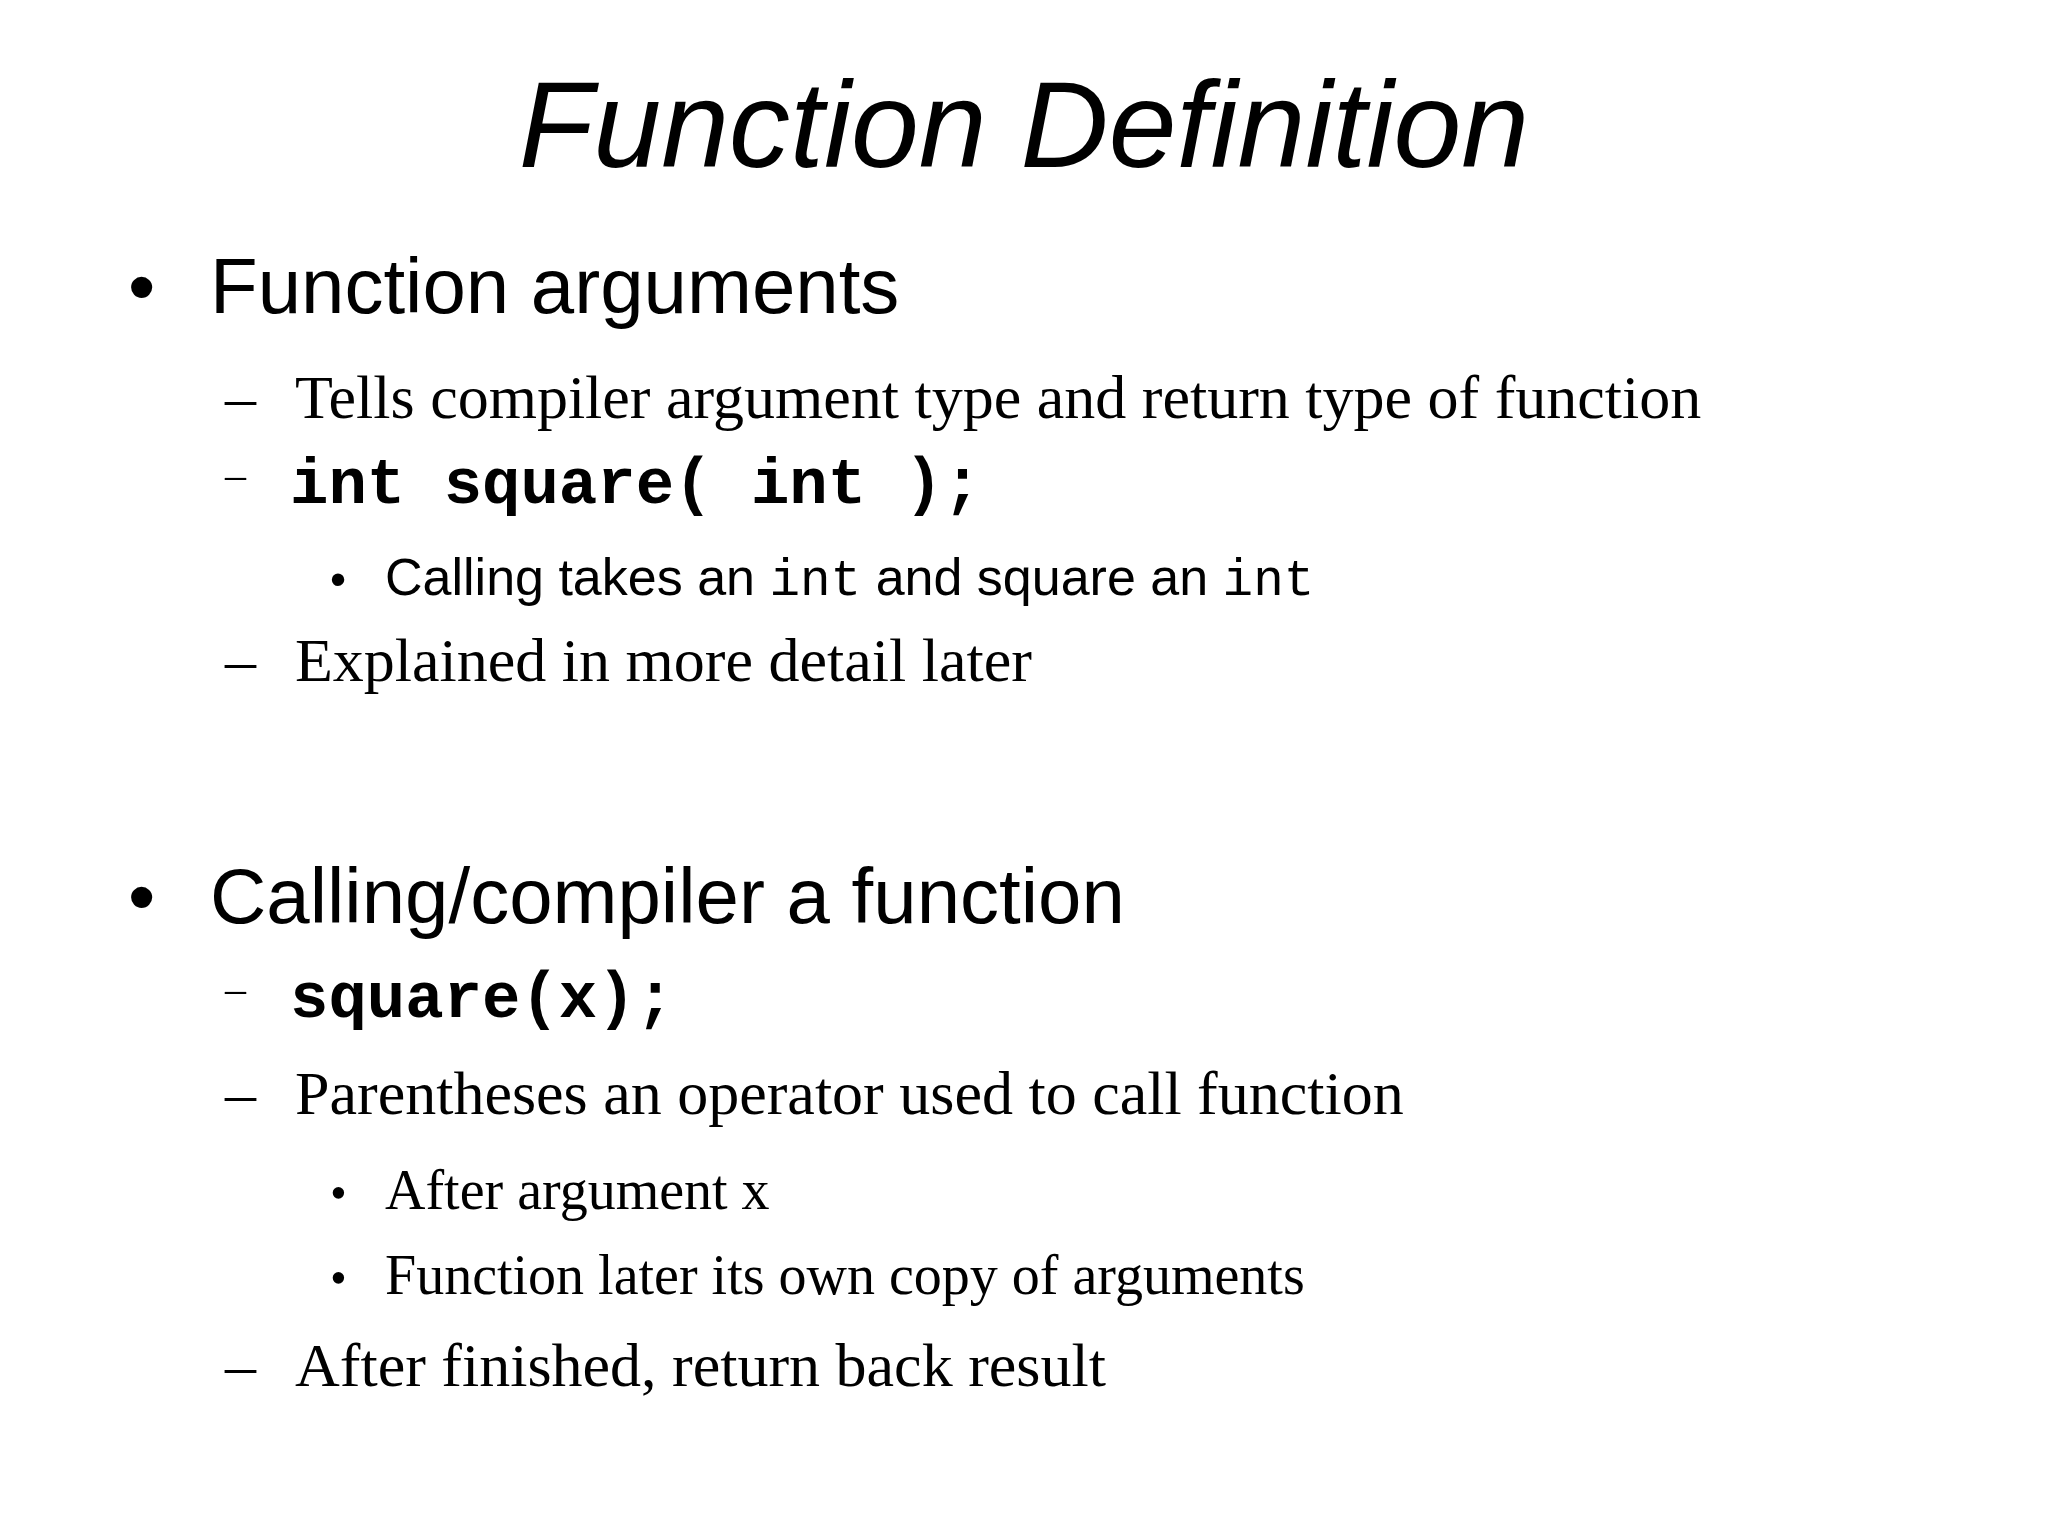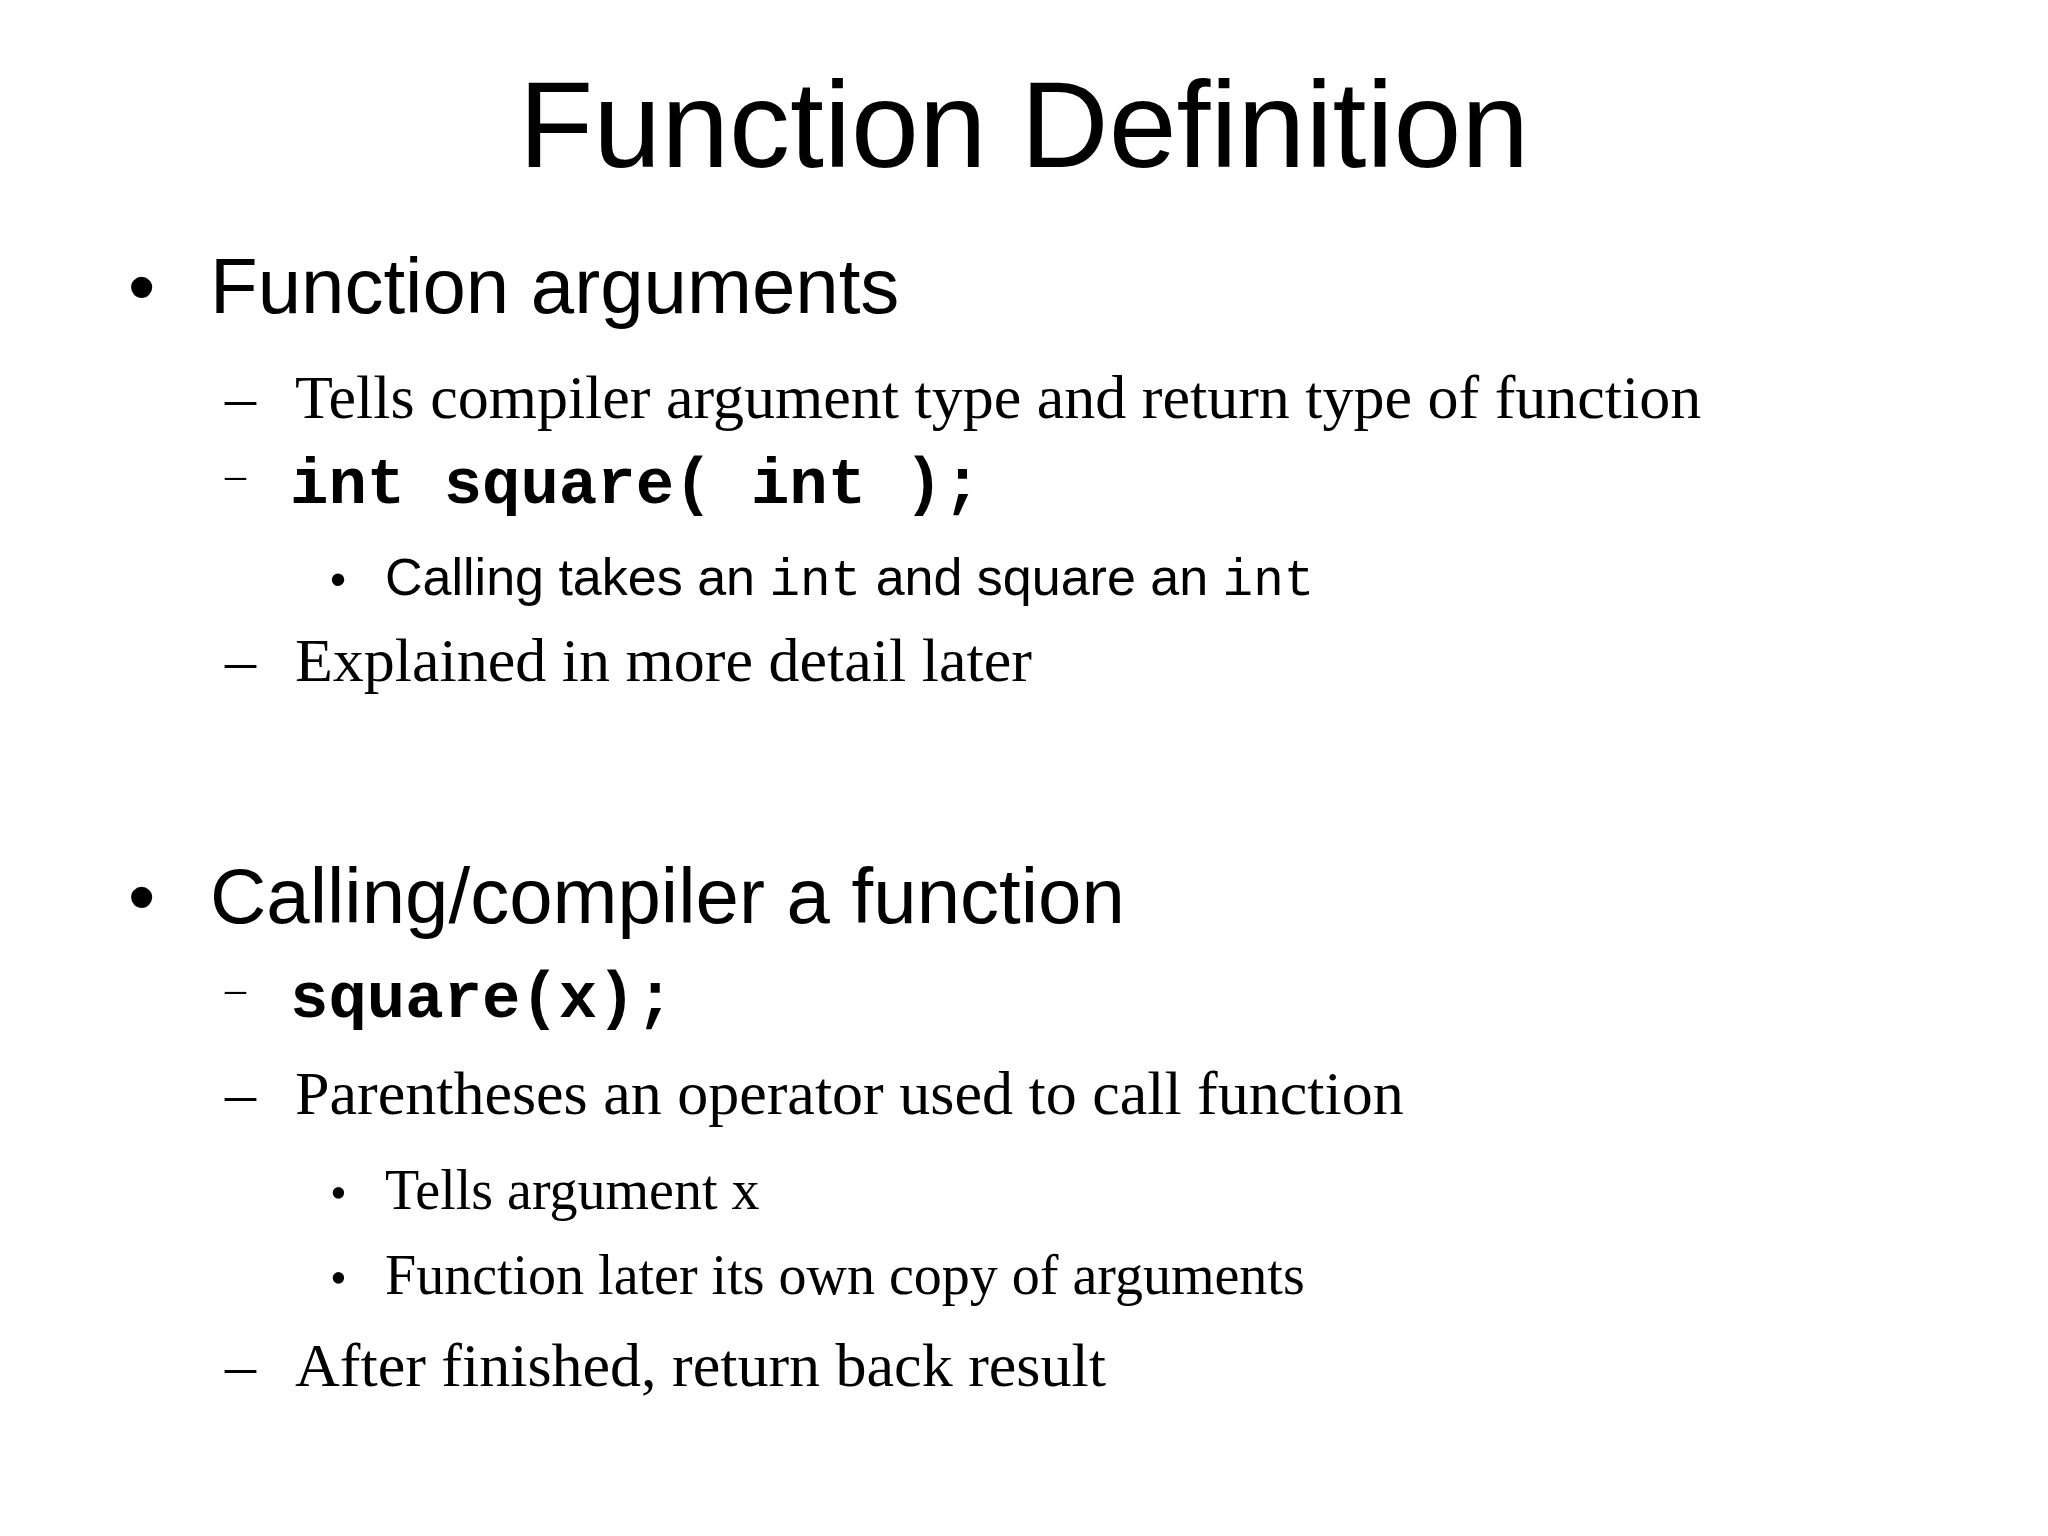--- a/index.html
+++ b/index.html
@@ -16,20 +16,21 @@
   .title {
     position: absolute;
     left: 0;
     width: 100%;
     text-align: center;
     font-family: "Liberation Sans", sans-serif;
     font-size: 122px;
     font-weight: 400;
     line-height: 1.15;
     letter-spacing: 0px;
+    font-style: italic;
   }
   .row {
     position: absolute;
     display: flex;
     align-items: baseline;
     white-space: nowrap;
   }
   .marker {
     display: inline-block;
     flex: 0 0 auto;
@@ -128,21 +129,21 @@
     <span>square(x);</span>
   </div>
 
   <div class="row l2serif" style="top:1058px; left:225px">
     <span class="marker">–</span>
     <span>Parentheses an operator used to call function</span>
   </div>
 
   <div class="row l3serif" style="top:1158px; left:330px">
     <span class="marker">•</span>
-    <span>Tells argument x</span>
+    <span>After argument x</span>
   </div>
 
   <div class="row l3serif" style="top:1243px; left:330px">
     <span class="marker">•</span>
     <span>Function later its own copy of arguments</span>
   </div>
 
   <div class="row l2serif" style="top:1330px; left:225px">
     <span class="marker">–</span>
     <span>After finished, return back result</span>

